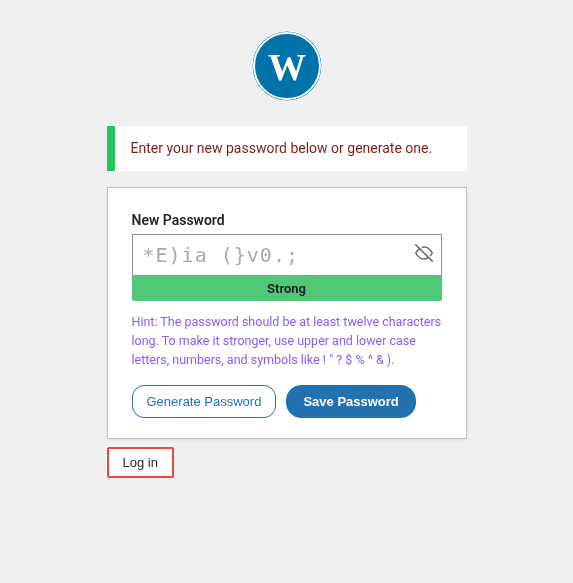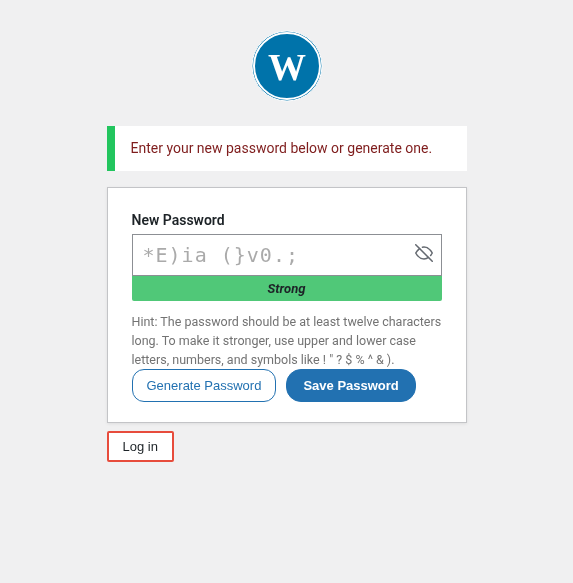--- a/index.html
+++ b/index.html
@@ -82,27 +82,27 @@
     }
     .strength-bar {
       background: #50c878;
       color: #1d2327;
       font-size: 13px;
       font-weight: 700;
       text-align: center;
       padding: 5px;
       margin-top: 0;
       border-radius: 0 0 2px 2px;
-      font-style: italic;
     }
     .hint-text {
       font-size: 12.5px;
-      color: #737373;
+      color: #8b5cf6;
       line-height: 1.5;
       margin-top: 12px;
+      margin-bottom: 16px;
     }
     .button-row {
       display: flex;
       gap: 10px;
       align-items: center;
     }
     .btn-generate {
       background: #fff;
       border: 1px solid #2271b1;
       color: #2271b1;

